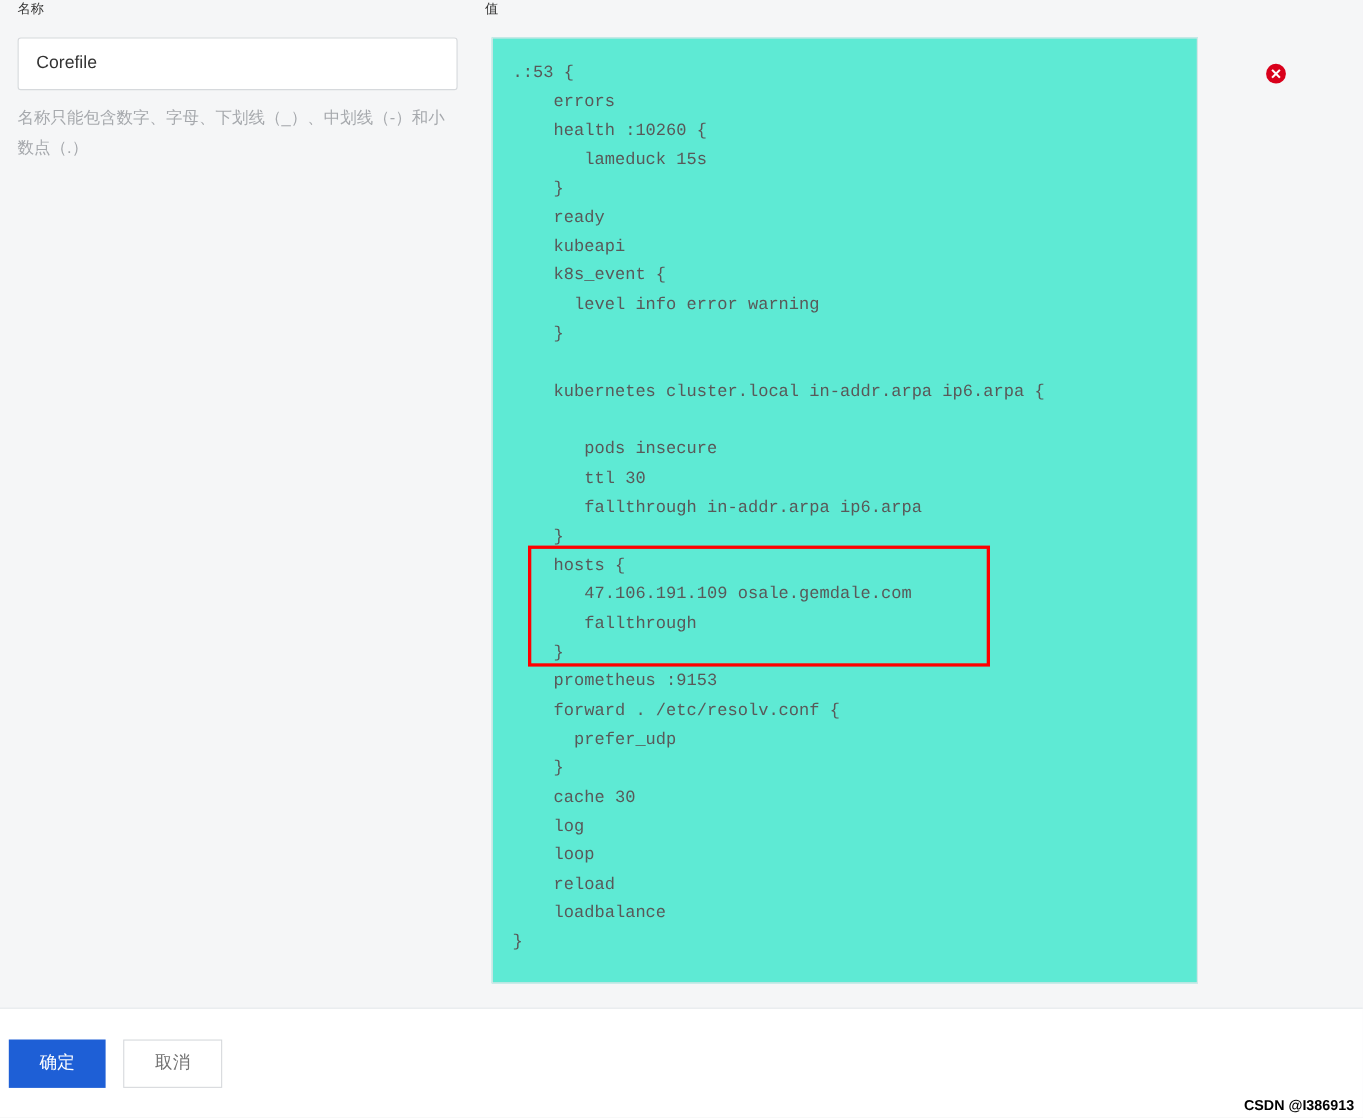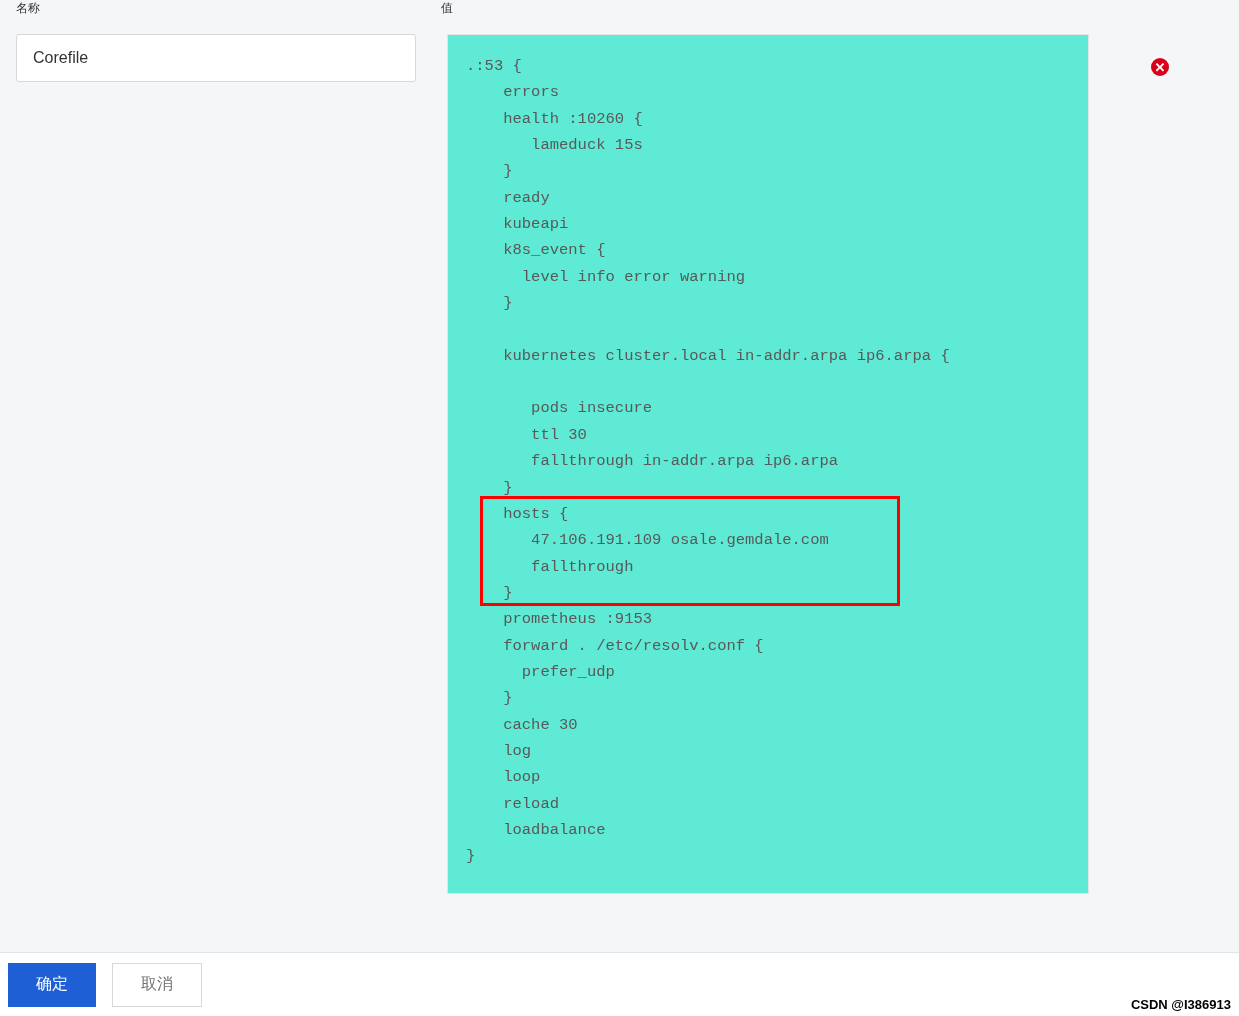--- a/index.html
+++ b/index.html
@@ -85,21 +85,21 @@
       font-size: 13px;
       font-weight: bold;
       cursor: pointer;
       line-height: 1;
     }
     .footer {
       position: absolute;
       bottom: 0;
       left: 0;
       right: 0;
-      height: 64px;
+      height: 100px;
       background: #fff;
       border-top: 1px solid #e2e5e8;
       display: flex;
       align-items: center;
       padding: 0 8px;
       gap: 16px;
     }
     .btn {
       height: 44px;
       padding: 0 28px;
@@ -125,20 +125,21 @@
 <body>
 
 <div class="header-row">
   <div class="header-col header-name">名称</div>
   <div class="header-col header-value">值</div>
 </div>
 
 <div class="main">
   <div class="left-col">
     <input class="name-input" type="text" value="Corefile" style="">
+    <div class="hint">名称只能包含数字、字母、下划线（_）、中划线（-）和小数点（.）</div>
   </div>
 
   <div class="right-col">
     <div class="code-box">
       <pre class="code-pre">.:53 {
     errors
     health :10260 {
        lameduck 15s
     }
     ready

